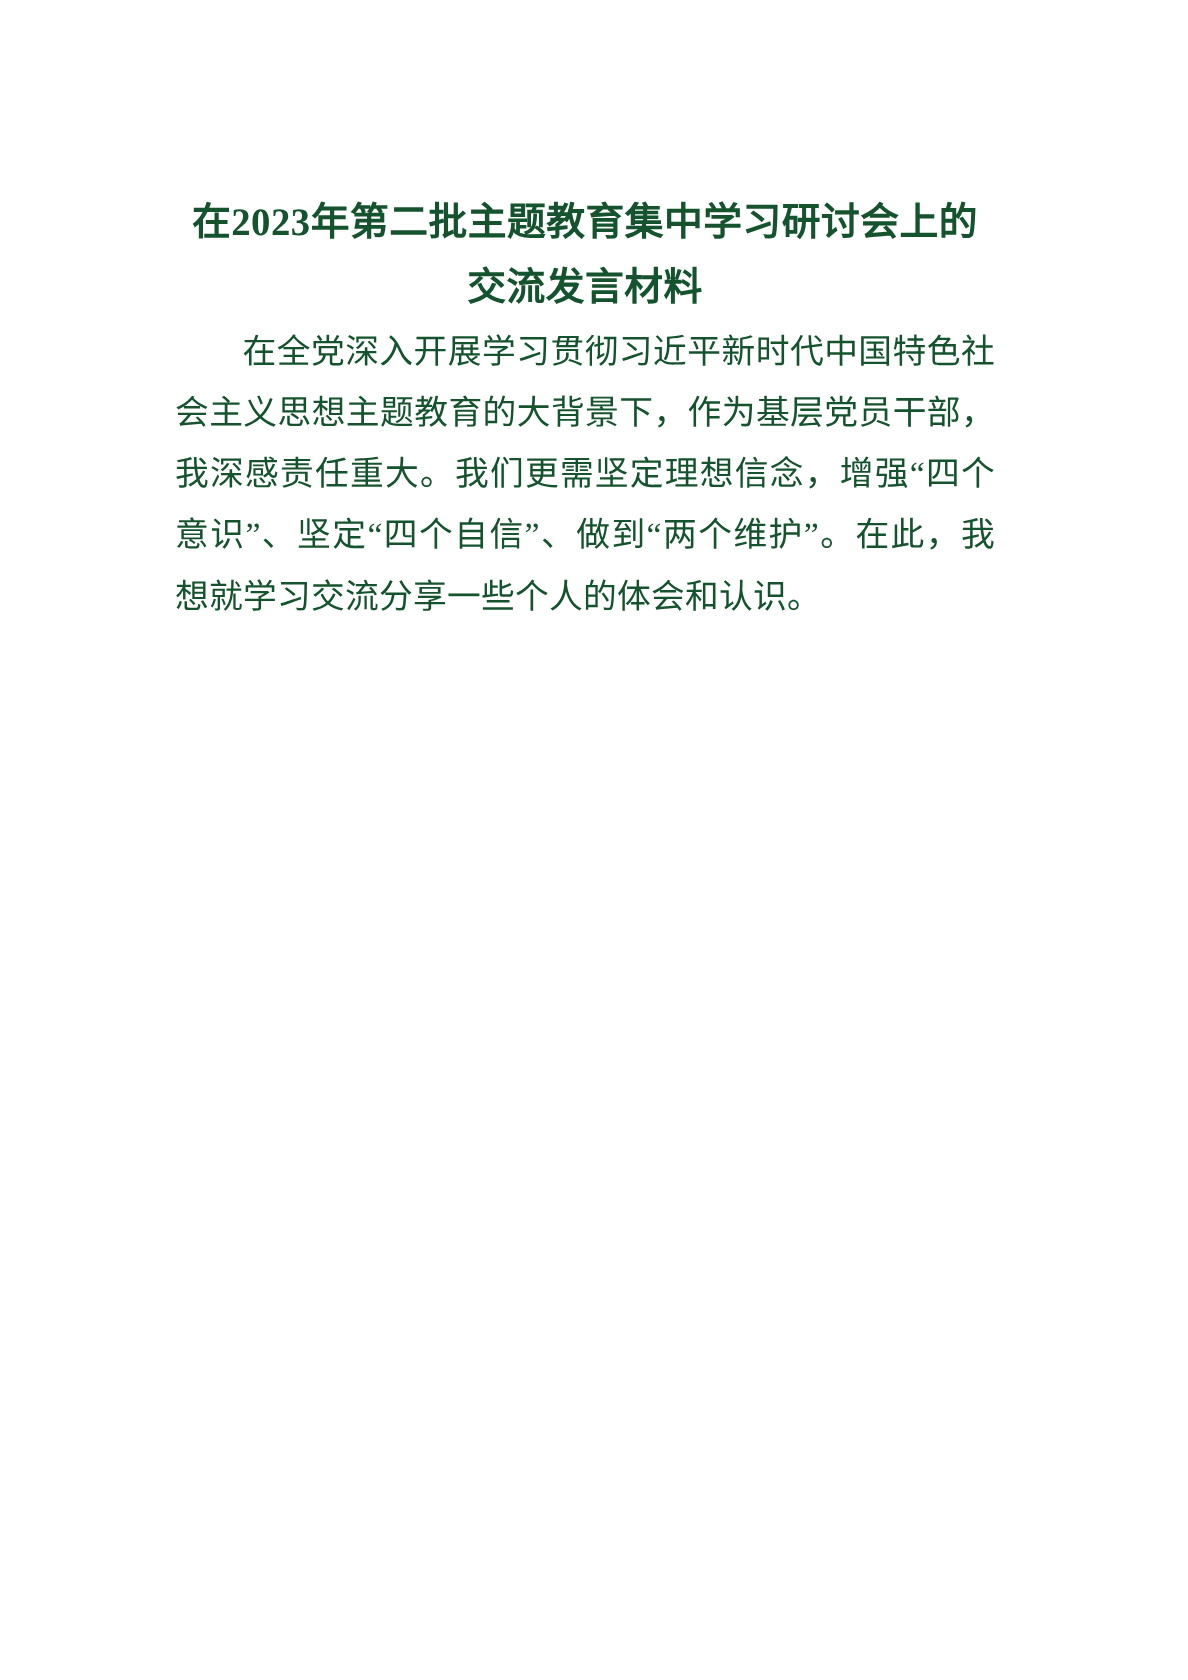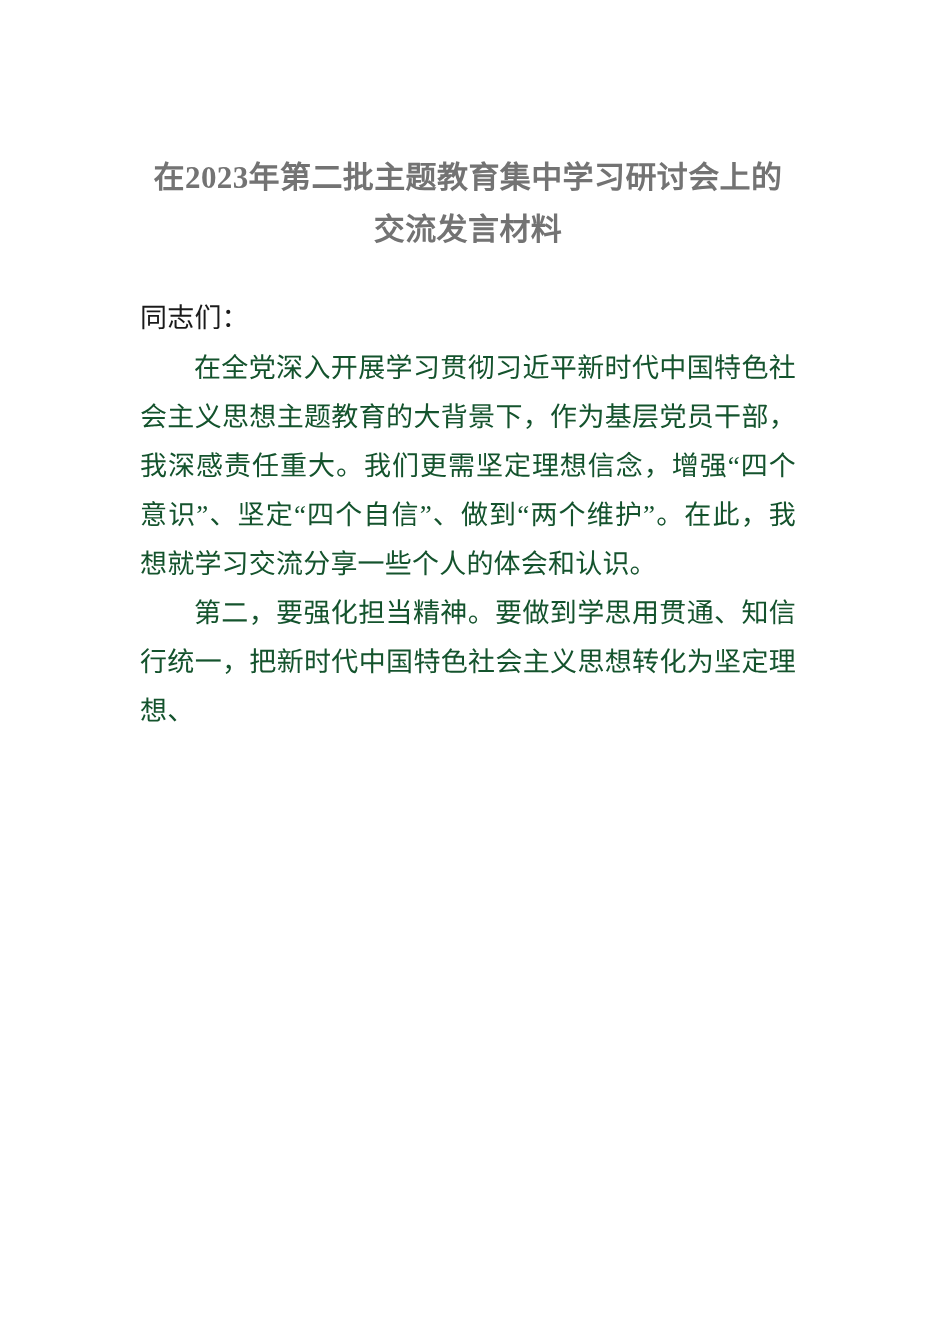--- a/index.html
+++ b/index.html
@@ -33,21 +33,21 @@
 
   .doc-title {
     margin: 0;
     padding-top: 152px;
     font-family: "Liberation Serif", "DejaVu Serif", serif;
     font-weight: bold;
     font-size: 31px;
     line-height: 52px;
     text-align: center;
     letter-spacing: 0.4px;
-    color: #737373;
+    color: #14532d;
     text-rendering: optimizeLegibility;
   }
 
   .salutation {
     margin: 0;
     padding-top: 38px;
     font-family: "Liberation Serif", "DejaVu Serif", serif;
     font-weight: 400;
     font-size: 27px;
     line-height: 49px;
@@ -77,22 +77,20 @@
 </style>
 </head>
 <body>
 
 <div class="page">
 
   <div class="doc-body">
 
     <h1 class="doc-title">在2023年第二批主题教育集中学习研讨会上的交流发言材料</h1>
 
-    <p class="salutation">同志们：</p>
 
     <p class="para para-first">在全党深入开展学习贯彻习近平新时代中国特色社会主义思想主题教育的大背景下，作为基层党员干部，我深感责任重大。我们更需坚定理想信念，增强“四个意识”、坚定“四个自信”、做到“两个维护”。在此，我想就学习交流分享一些个人的体会和认识。</p>
 
 
-    <p class="para">第二，要强化担当精神。要做到学思用贯通、知信行统一，把新时代中国特色社会主义思想转化为坚定理想、</p>
 
   </div>
 
 </div>
 
 </body></html>

